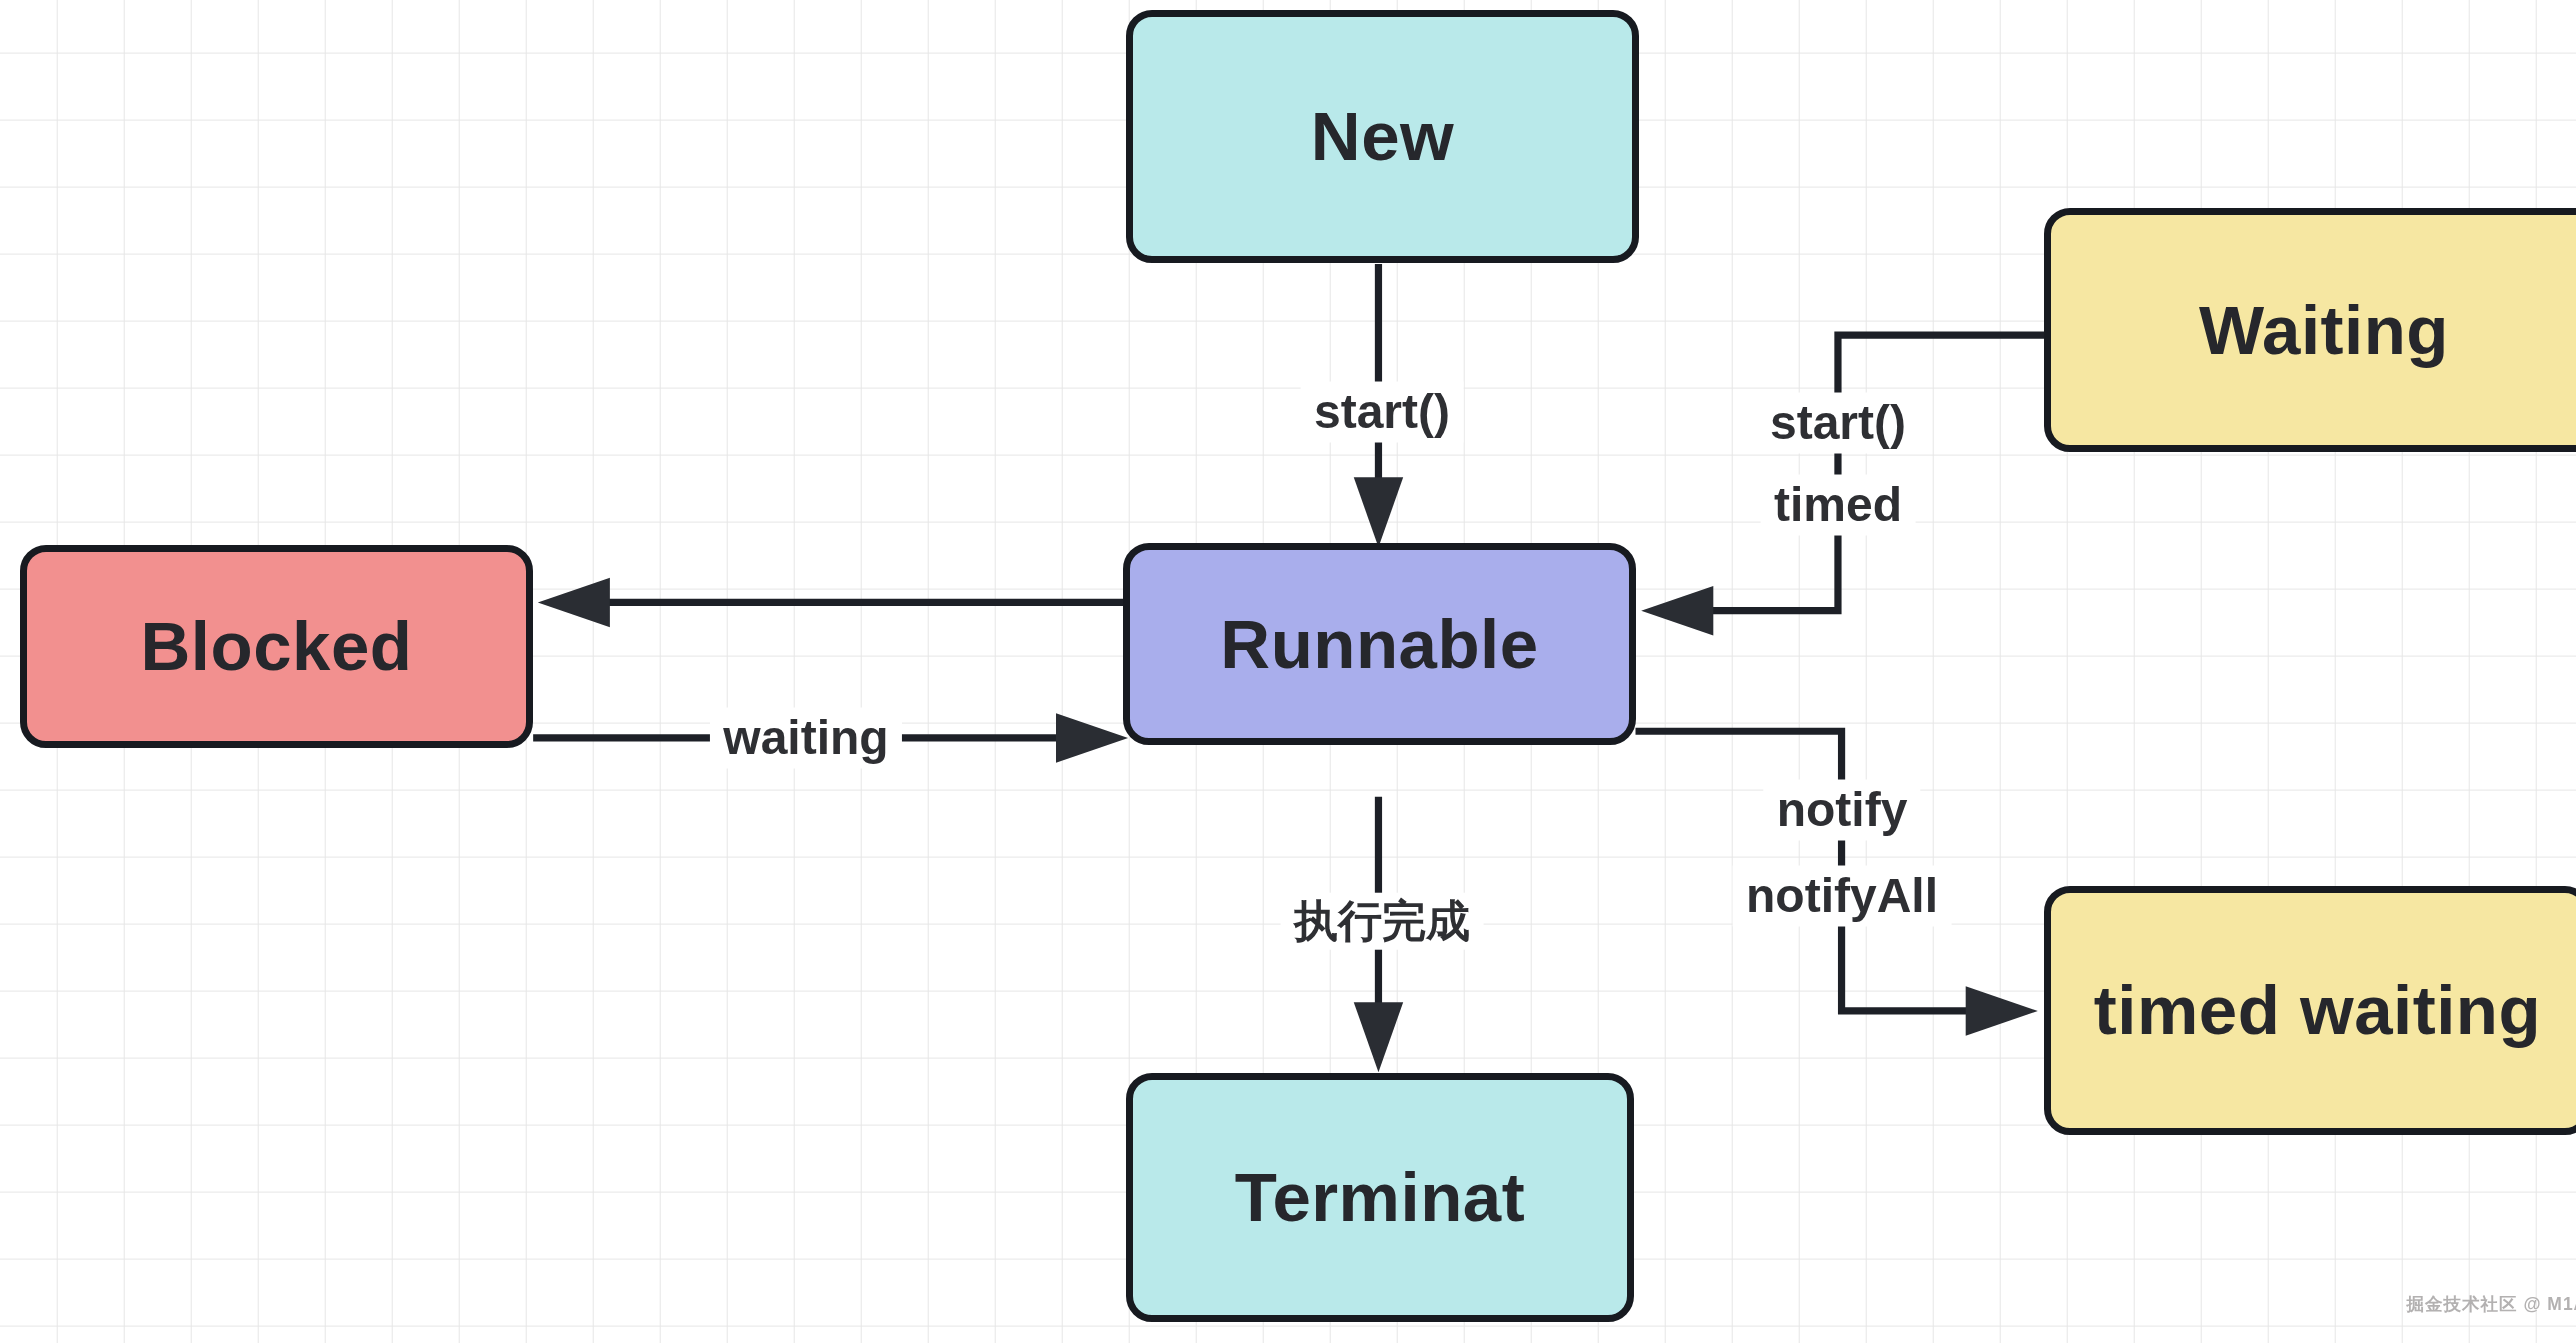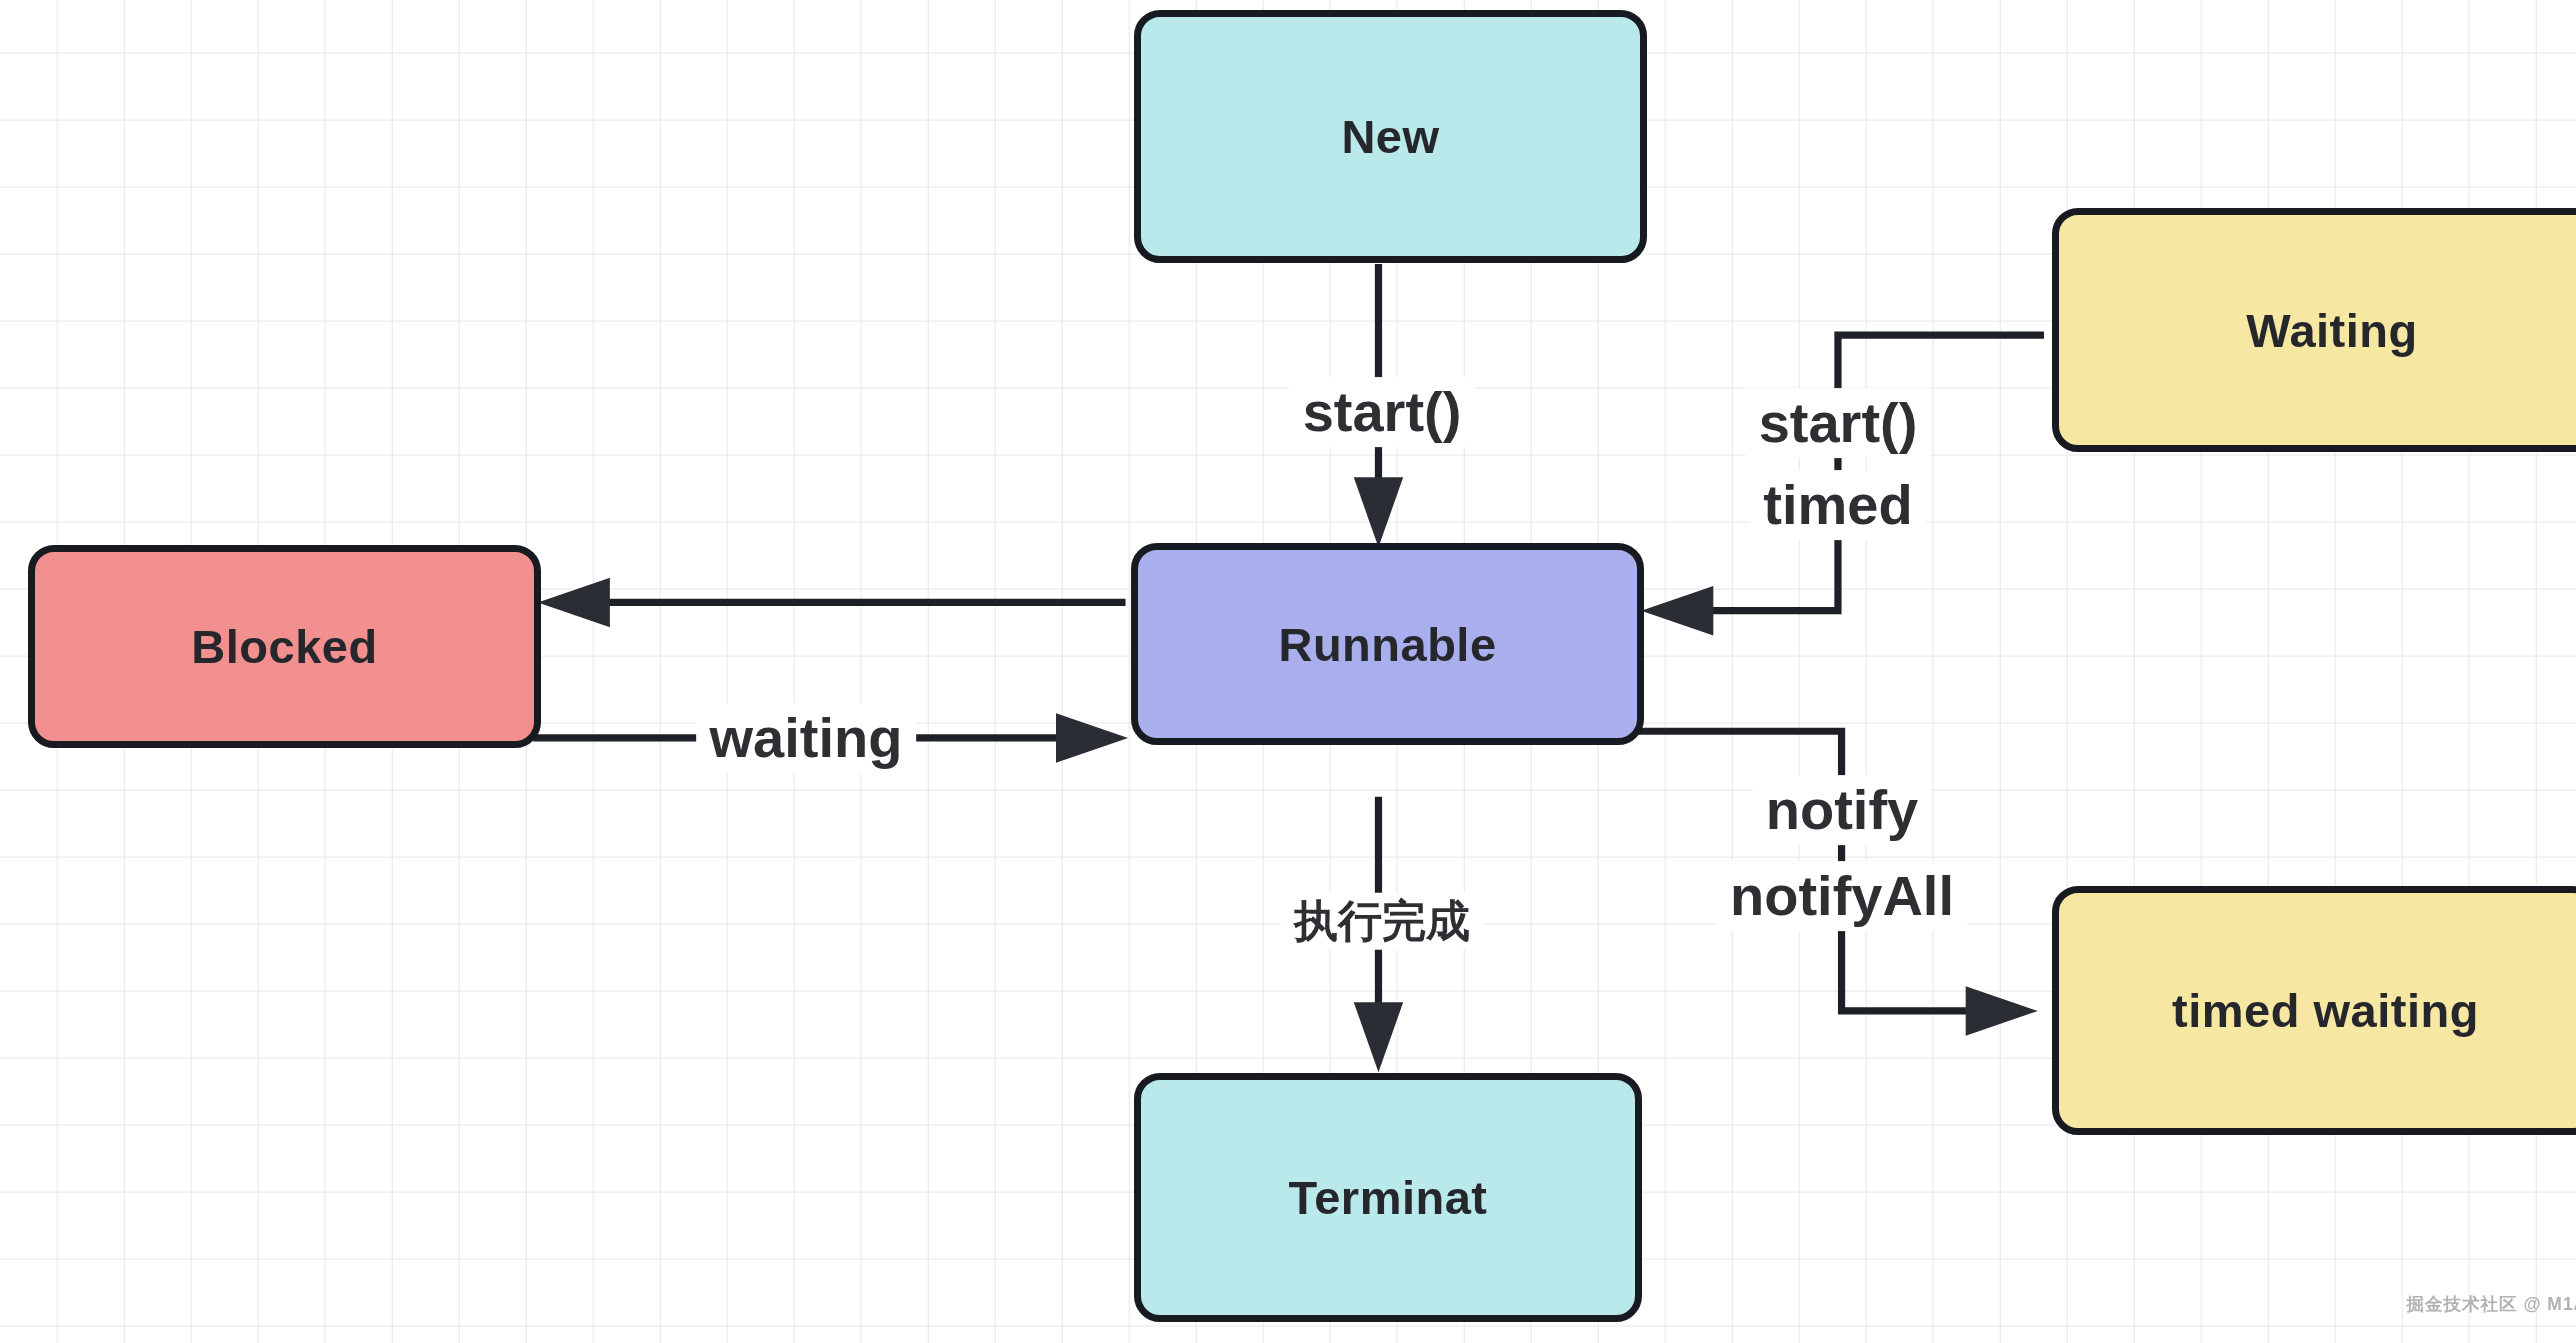--- a/index.html
+++ b/index.html
@@ -18,35 +18,34 @@
     background-position:-10.3px -14.4px;
   }
   svg.edges{position:absolute;left:0;top:0;width:2623px;height:1344px;}
   svg.edges path{stroke:#1d2027;stroke-width:14;fill:none;}
   svg.edges polygon{fill:#2a2d33;stroke:none;}
 
   .node{
     position:absolute;box-sizing:border-box;
     border:7.7px solid #171a20;border-radius:26px;
     display:flex;align-items:center;justify-content:center;
-    font-weight:bold;font-size:47px;color:#26272c;
+    font-weight:bold;font-size:69px;color:#26272c;
     letter-spacing:0.5px;
-    margin-left:8px;
   }
   .node-new          {left:1126px;top:10.3px;  width:513px; height:253px; background:#b9e9ea;}
   .node-waiting      {left:2044px;top:208px; width:560px;height:244px; background:#f6e7a2;}
   .node-blocked      {left:20px;  top:545px;width:513px; height:203px; background:#f2908f;}
   .node-runnable     {left:1123px;top:543px;width:513px; height:202px; background:#a9aeec;}
   .node-timed-waiting{left:2044px;top:886px;width:547px;height:249px; background:#f6e7a2;}
   .node-terminat     {left:1126px;top:1073px;width:508px; height:249px; background:#b9e9ea;}
 
   .edge-label{
     position:absolute;transform:translate(-50%,-50%);
     background:#ffffff;padding:4.1px 13.4px;
-    font-weight:bold;font-size:56px;color:#2e2f33;
+    font-weight:bold;font-size:48px;color:#2e2f33;
     white-space:nowrap;line-height:1.1;
   }
   .lbl-start     {left:1382px;top:412px;}
   .lbl-sync      {left:837px;top:602px;padding:4.1px 5.2px;}
   .lbl-unlock    {left:806px;top:738px;}
   .lbl-join      {left:1838px;top:423px;}
   .lbl-park      {left:1838px;top:505px;}
   .lbl-notify    {left:1842px;top:810px;}
   .lbl-notify-all{left:1842px;top:896px;}
   .lbl-complete  {left:1382px;top:921px;font-size:44px;}

